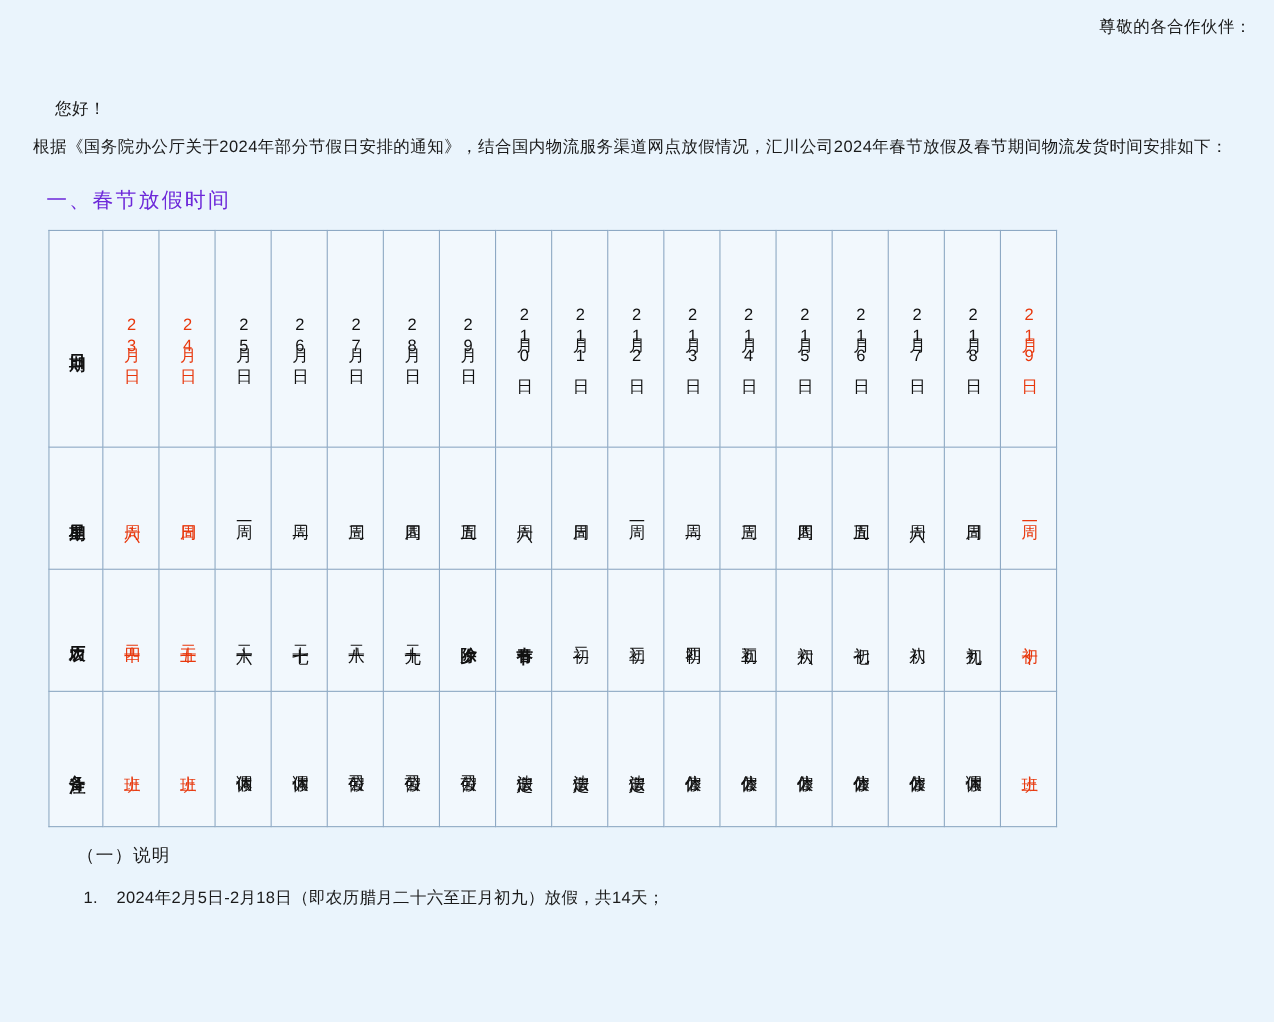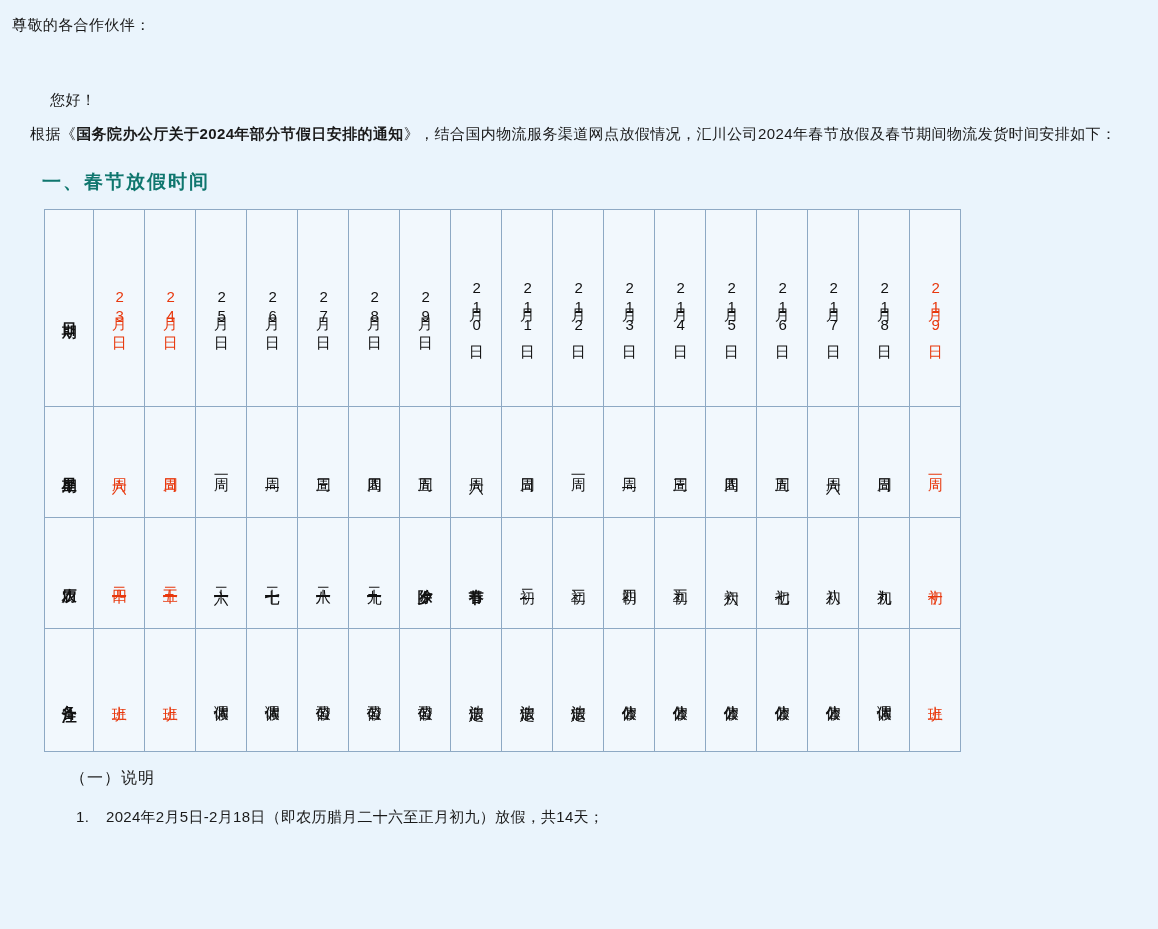--- a/index.html
+++ b/index.html
@@ -21,36 +21,36 @@
     box-sizing: border-box;
     padding: 8px 20px 0 8px;
   }
   .para {
     font-size: 15px;
     line-height: 34px;
     color: #1a1a1a;
     margin: 0;
     letter-spacing: 0.4px;
   }
-  .p-greet1 { padding-left: 4px; }
+  .p-greet1 { padding-left: 4px; text-align: right; }
   .p-greet2 { padding-left: 42px; margin-top: 41px; }
   .p-body {
     padding-left: 22px;
     padding-right: 12px;
     text-align: justify;
   }
   .p-body .b {
-    font-weight: bold;
+    font-weight: normal;
   }
   h2.section-title {
     font-size: 19px;
-    font-weight: bold;
+    font-weight: normal;
     margin: 18px 0 14px 34px;
     letter-spacing: 2px;
-    color: #0f766e;
+    color: #6d28d9;
   }
   table.cal {
     border-collapse: collapse;
     margin-left: 36px;
     table-layout: fixed;
     background: #f3f8fd;
   }
   table.cal td {
     border: 1px solid #8ea9c4;
     text-align: center;

